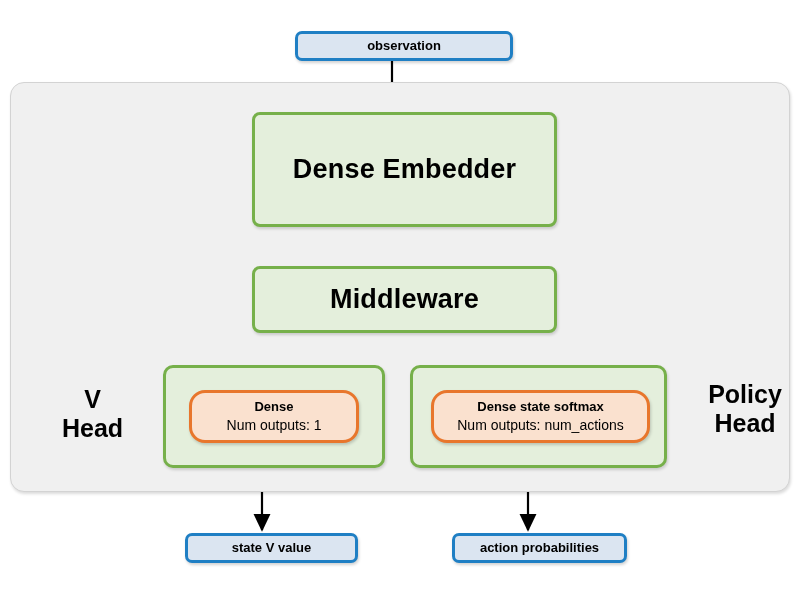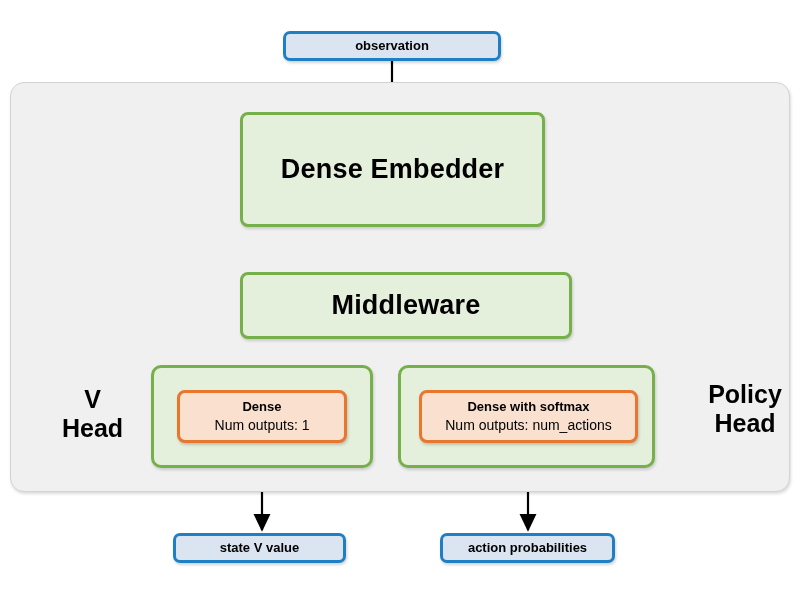--- a/index.html
+++ b/index.html
@@ -31,20 +31,21 @@
   
   .node {
     position: absolute;
     box-sizing: border-box;
     display: flex;
     flex-direction: column;
     align-items: center;
     justify-content: center;
     text-align: center;
     line-height: 1.2;
+    margin-left: 12px;
   }
 
   
   .panel {
     position: absolute;
     box-sizing: border-box;
     background: #f0f0f0;
     border: 1px solid #d3d3d3;
     border-radius: 14px;
     box-shadow: 1px 2px 3px rgba(0,0,0,0.14);
@@ -80,21 +81,21 @@
     background: #e4efdc;
     border: 3px solid #76b04a;
     border-radius: 10px;
     box-shadow: 1px 2px 3px rgba(0,0,0,0.16);
   }
 
   
   .dense-box {
     background: #fae1cf;
     border: 3px solid #e8762c;
-    border-radius: 8px;
+    border-radius: 16px;
     color: #000000;
     box-shadow: 1px 2px 3px rgba(0,0,0,0.18);
   }
   .dense-box .dense-title {
     font-size: 13px;
     font-weight: bold;
   }
   .dense-box .dense-sub {
     font-size: 14px;
     font-weight: normal;
@@ -142,37 +143,37 @@
   <div class="panel" style="left:10px; top:82px; width:780px; height:410px;"></div>
 
   <div class="node io-box" style="left:283px; top:31px; width:218px; height:30px;">
     <span>observation</span>
   </div>
 
   <div class="node green-box" style="left:240px; top:112px; width:305px; height:115px;">
     <span class="title">Dense Embedder</span>
   </div>
 
-  <div class="node green-box" style="left:240px; top:272px; width:332px; height:67px;">
+  <div class="node green-box" style="left:240px; top:266px; width:305px; height:67px;">
     <span class="title">Middleware</span>
   </div>
 
   <div class="node head-group" style="left:151px; top:365px; width:222px; height:103px;">
   </div>
   <div class="node dense-box" style="left:177px; top:390px; width:170px; height:53px;">
     <span class="dense-title">Dense</span>
     <span class="dense-sub">Num outputs: 1</span>
   </div>
   <div class="head-label" style="left:40px; top:385px; width:105px;">V
 Head</div>
 
   <div class="node head-group" style="left:398px; top:365px; width:257px; height:103px;">
   </div>
   <div class="node dense-box" style="left:419px; top:390px; width:219px; height:53px;">
-    <span class="dense-title">Dense with softmax</span>
+    <span class="dense-title">Dense state softmax</span>
     <span class="dense-sub">Num outputs: num_actions</span>
   </div>
   <div class="head-label" style="left:685px; top:380px; width:120px;text-align:center;">Policy
 Head</div>
 
   <div class="node io-box" style="left:440px; top:533px; width:175px; height:30px;">
     <span>action probabilities</span>
   </div>
 
   <div class="node io-box" style="left:173px; top:533px; width:173px; height:30px;">

